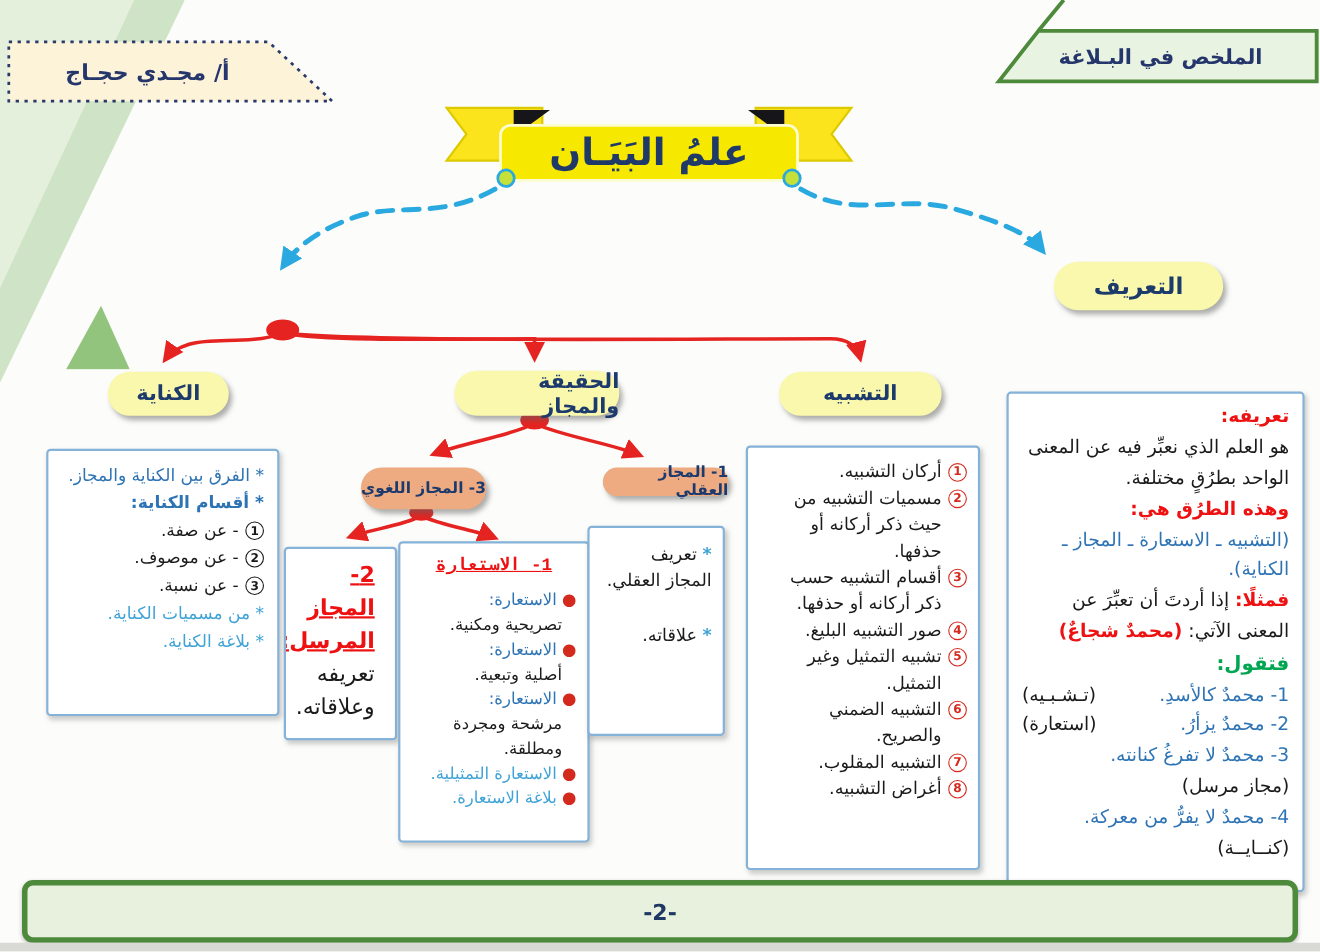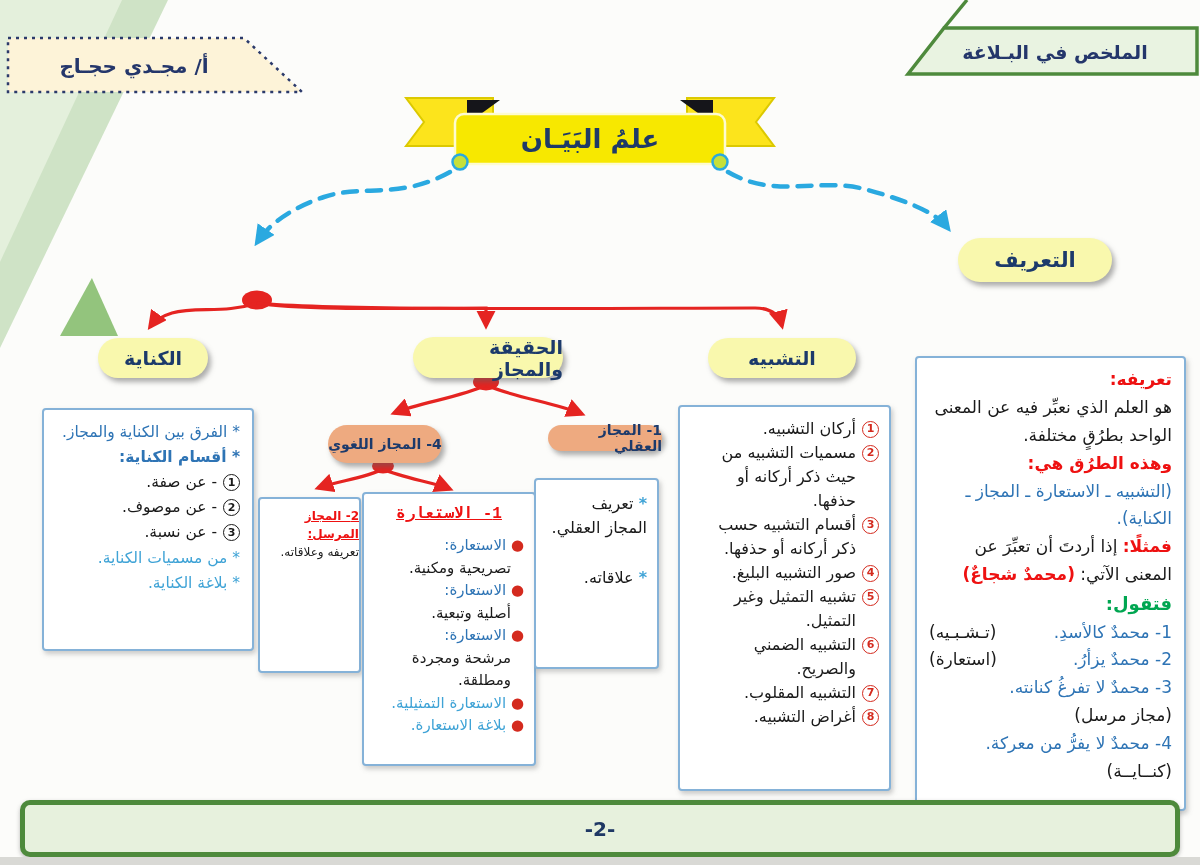--- a/index.html
+++ b/index.html
@@ -80,21 +80,21 @@
 
   <svg class="abs" style="left:398px; top:92px;" width="384" height="80">
     <polygon points="8,6 95,6 95,54 8,54 26,30" fill="#fce41c" stroke="#dcc900" stroke-width="2"></polygon>
     <polygon points="289,6 376,6 358,30 376,54 289,54" fill="#fce41c" stroke="#dcc900" stroke-width="2"></polygon>
     <polygon points="69,8 102,8 69,32" fill="#15151a"></polygon>
     <polygon points="282,8 315,8 315,32" fill="#15151a"></polygon>
     <rect x="57" y="22" width="270" height="50" rx="9" fill="#f7e800" stroke="#fdfbd0" stroke-width="2.5"></rect>
     <circle cx="62" cy="70" r="7.5" fill="#c6e03a" stroke="#2aa9e0" stroke-width="2.5"></circle>
     <circle cx="322" cy="70" r="7.5" fill="#c6e03a" stroke="#2aa9e0" stroke-width="2.5"></circle>
   </svg>
-  <div class="plate-text" style="left:455px; top:114px; width:270px; height:50px; font-size:26px; color:#1f3a68;" dir="rtl">علمُ البَيَـان</div>
+  <div class="plate-text" style="left:455px; top:114px; width:270px; height:50px; font-size:34px; color:#1f3a68;" dir="rtl">علمُ البَيَـان</div>
 
   <svg class="abs" style="left:0; top:0; pointer-events:none;" width="1200" height="865">
     <defs>
       <marker id="mr" viewBox="0 0 10 10" refX="8" refY="5" markerWidth="6" markerHeight="6" orient="auto-start-reverse">
         <path d="M0,0 L10,5 L0,10 z" fill="#e52421"></path>
       </marker>
       <marker id="mc" viewBox="0 0 10 10" refX="7" refY="5" markerWidth="4.6" markerHeight="4.6" orient="auto-start-reverse">
         <path d="M0,0 L10,5 L0,10 z" fill="#2aa9e0"></path>
       </marker>
     </defs>
@@ -113,21 +113,21 @@
 
     <ellipse cx="383" cy="466" rx="11" ry="7.5" fill="#e52421"></ellipse>
     <path d="M 383,469 C 366,478 338,481 318,488" fill="none" stroke="#e52421" stroke-width="3.2" marker-end="url(#mr)"></path>
     <path d="M 383,469 C 402,478 433,482 450,489" fill="none" stroke="#e52421" stroke-width="3.2" marker-end="url(#mr)"></path>
   </svg>
 
   <div class="pill" style="left:958px; top:238px; width:154px; height:44px; font-size:21px;" dir="rtl">التعريف</div>
   <div class="pill" style="left:98px; top:338px; width:110px; height:40px; font-size:19px;" dir="rtl">الكناية</div>
   <div class="pill" style="left:413px; top:337px; width:150px; height:41px; font-size:19px;" dir="rtl">الحقيقة والمجاز</div>
   <div class="pill" style="left:708px; top:338px; width:148px; height:40px; font-size:19px;" dir="rtl">التشبيه</div>
-  <div class="pill orange" style="left:328px; top:425px; width:114px; height:38px; font-size:14px;" dir="rtl">4- المجاز اللغوي</div>
+  <div class="pill orange" style="left:328px; top:425px; width:114px; height:38px; font-size:14px;" dir="rtl">3- المجاز اللغوي</div>
   <div class="pill orange" style="left:548px; top:425px; width:114px; height:26px; font-size:14px;" dir="rtl">1- المجاز العقلي</div>
 
   <div class="cbox" style="left:42px; top:408px; width:212px; height:243px; padding:10px 12px; font-size:15.5px; line-height:1.62;text-align:right;">
     <div class="blue">* الفرق بين الكناية والمجاز.</div>
     <div class="blue bold">* أقسام الكناية:</div>
     <div class="num-row">
       <span class="circ black">1</span>
       <span class="black">- عن صفة.</span>
     </div>
     <div class="num-row">
@@ -135,21 +135,21 @@
       <span class="black">- عن موصوف.</span>
     </div>
     <div class="num-row">
       <span class="circ black">3</span>
       <span class="black">- عن نسبة.</span>
     </div>
     <div class="lblue">* من مسميات الكناية.</div>
     <div class="lblue">* بلاغة الكناية.</div>
   </div>
 
-  <div class="cbox" style="left:258px; top:497px; width:103px; height:176px; padding:8px 0; font-size:12px; line-height:1.5;">
+  <div class="cbox" style="left:258px; top:497px; width:103px; height:176px; padding:8px 18px; font-size:20px; line-height:1.5;">
     <div class="red bold ul">2- المجاز المرسل:</div>
     <div class="black">تعريفه وعلاقاته.</div>
   </div>
 
   <div class="cbox" style="left:362px; top:492px; width:174px; height:274px; padding:8px 10px; font-size:15px; line-height:1.5;">
     <div class="red bold ul" style="text-align:center; margin-bottom:8px; font-size:16px;font-family:Liberation Mono, monospace;">1- الاستعارة</div>
     <div>
       <span class="bullet">●</span>
       <span class="blue">الاستعارة:</span>
     </div>

